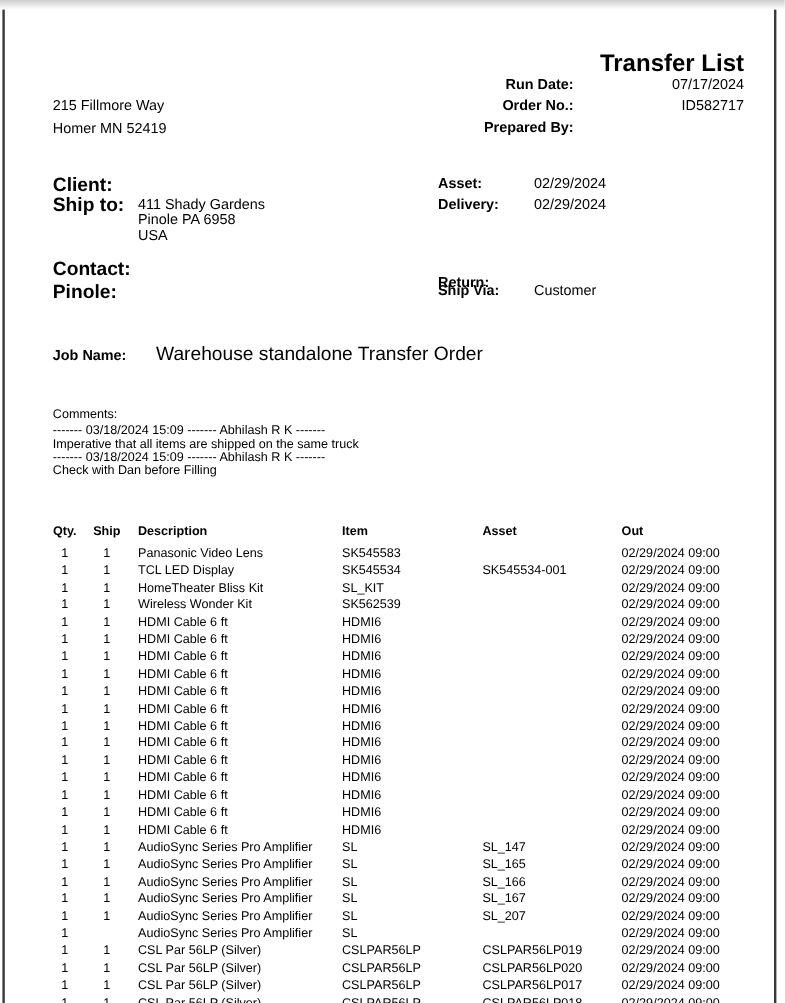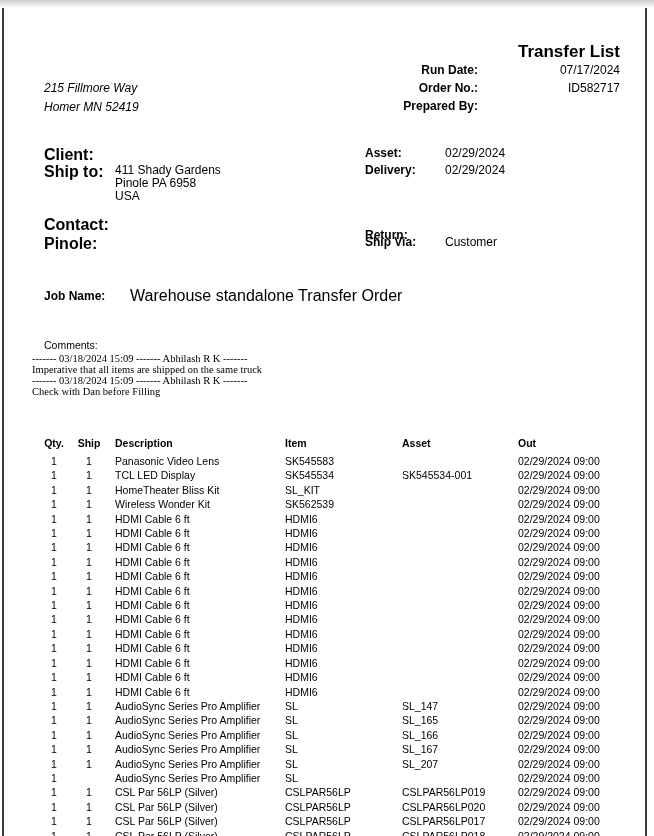--- a/index.html
+++ b/index.html
@@ -19,36 +19,36 @@
     position: absolute; left: 2px; top: 8px; bottom: 0; width: 2px;
     background: #3a3a3a;
   }
   .page-border-right {
     position: absolute; left: 645px; top: 8px; bottom: 0; width: 2px;
     background: #3a3a3a;
   }
   .abs { position: absolute; white-space: nowrap; }
 
   
-  .title { top: 42px; right: 34px; font-size: 17px; font-weight: bold; }
+  .title { top: 42px; right: 34px; font-size: 20px; font-weight: bold; }
   .hdr-label { right: 176px; text-align: right; font-size: 12px; font-weight: bold; }
   .hdr-value { right: 34px; text-align: center; font-size: 12px; }
-  .addr { left: 44px; font-size: 12px; font-style: italic; }
+  .addr { left: 44px; font-size: 12px; }
 
   
   .dl-label { left: 44px; font-size: 16px; font-weight: bold; }
   .dl-value { left: 115px; font-size: 12px; }
   .dr-label { left: 365px; font-size: 12px; font-weight: bold; }
   .dr-value { left: 432px; font-size: 12px; margin-left: 13px; }
 
   .job-label { left: 44px; top: 289px; font-size: 12px; font-weight: bold; }
   .job-value { left: 130px; top: 287px; font-size: 16px; }
 
   .cm-label { left: 44px; top: 339px; font-size: 10.5px; font-weight: normal; }
-  .cm-line { left: 32px; font-size: 10.5px; font-family: Liberation Serif, serif; }
+  .cm-line { left: 44px; font-size: 10.5px; }
 
   
   table.items {
     position: absolute; left: 40px; top: 437px; width: 588px;
     border-collapse: collapse; table-layout: fixed;
     font-size: 10.5px;
   }
   table.items col.w0 { width: 28px; }
   table.items col.w1 { width: 42px; }
   table.items col.w2 { width: 175px; }

